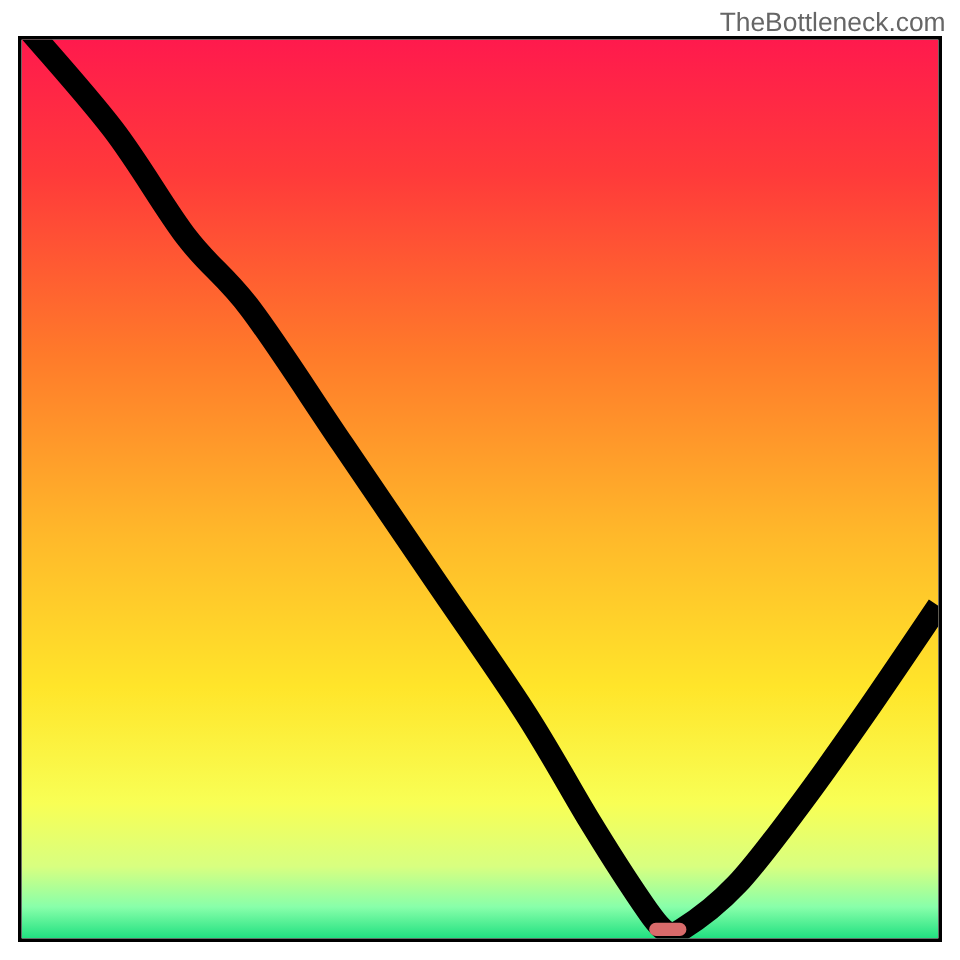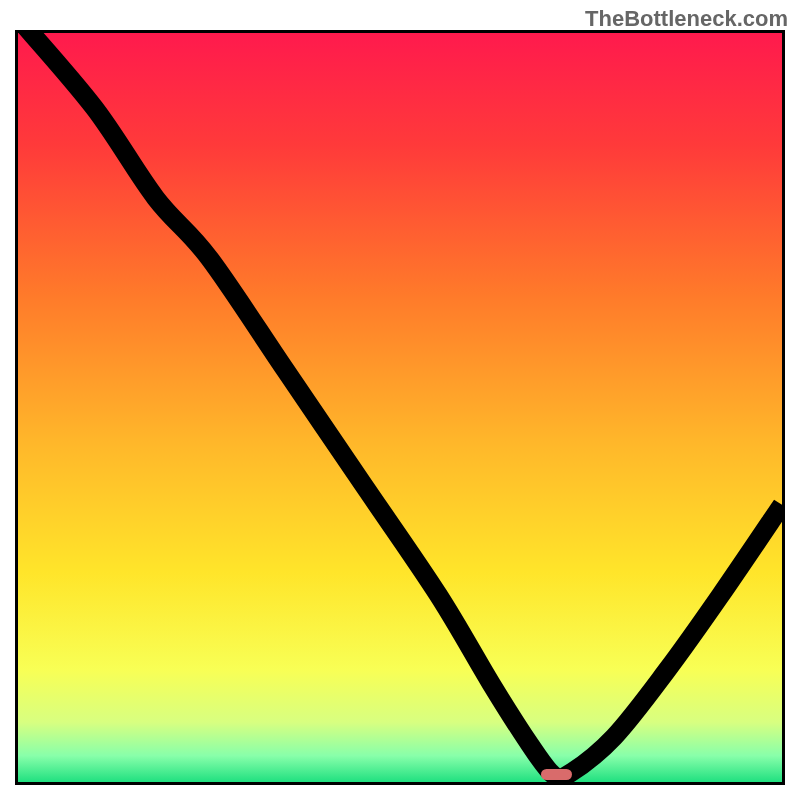--- a/index.html
+++ b/index.html
@@ -9,21 +9,21 @@
     background: #ffffff;
     position: relative;
     font-family: Arial, sans-serif;
   }
   .watermark {
     position: absolute;
     top: 6px;
     right: 12px;
     font-size: 22px;
     color: #666666;
-    font-weight: bold;
+    font-weight: normal;
     z-index: 10;
   }
   .chart-frame {
     position: absolute;
     top: 30px;
     left: 15px;
     width: 770px;
     height: 755px;
     border: 3px solid #000000;
     overflow: hidden;

